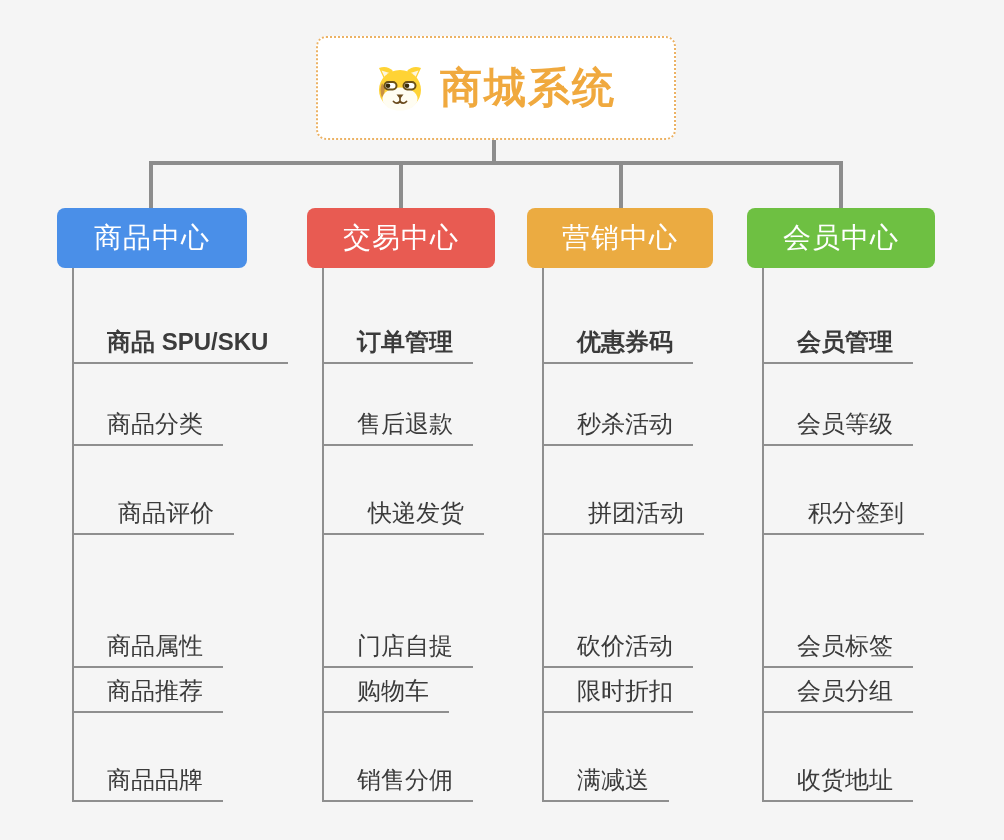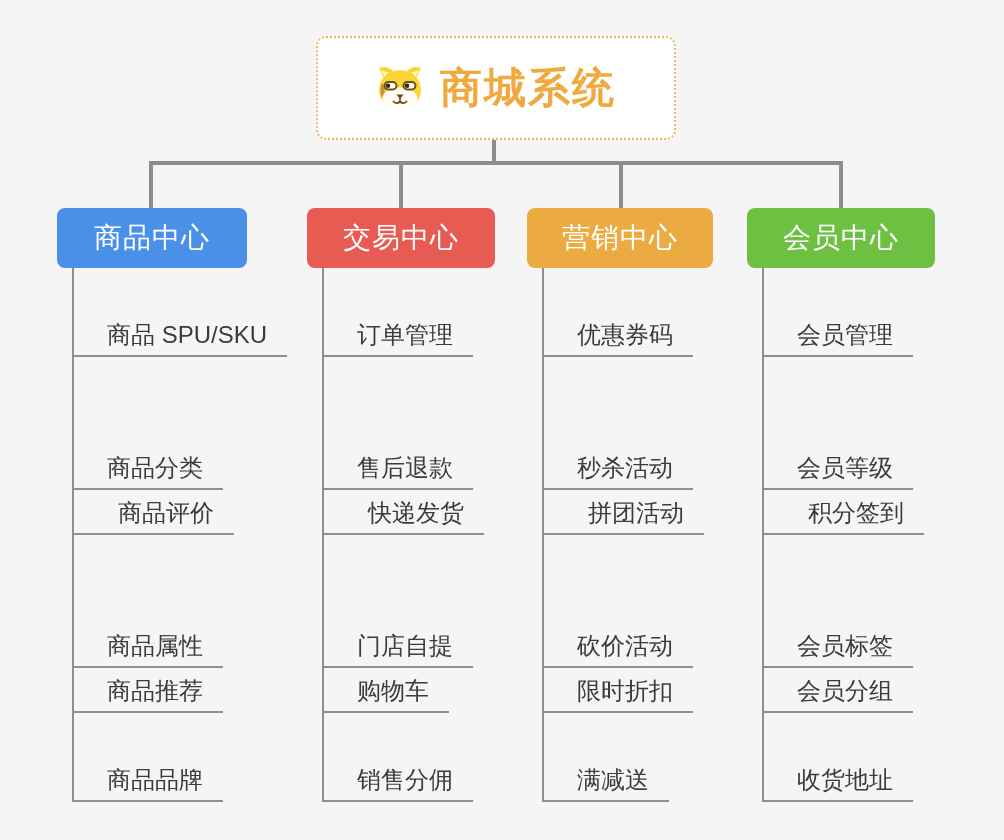--- a/index.html
+++ b/index.html
@@ -73,22 +73,22 @@
     position: absolute;
     left: 15px;
     padding: 0 20px 6px 35px;
     border-bottom: 2px solid #8f8f8f;
     font-size: 24px;
     line-height: 29px;
     color: #3b3b3b;
     white-space: nowrap;
     cursor: pointer;
   }
-  .leaf.t0 { top: 112px; }
-  .leaf.t1 { top: 201px; margin-top: 44px; }
+  .leaf.t0 { top: 119px; font-weight: bold; }
+  .leaf.t1 { top: 201px; }
   .leaf.t2 { top: 290px; padding-left: 46px; }
   .leaf.t3 { top: 393px; margin-top: 30px; }
   .leaf.t4 { top: 468px; }
   .leaf.t5 { top: 557px; }
 </style>
 </head>
 <body>
 
 <div class="canvas">
 

